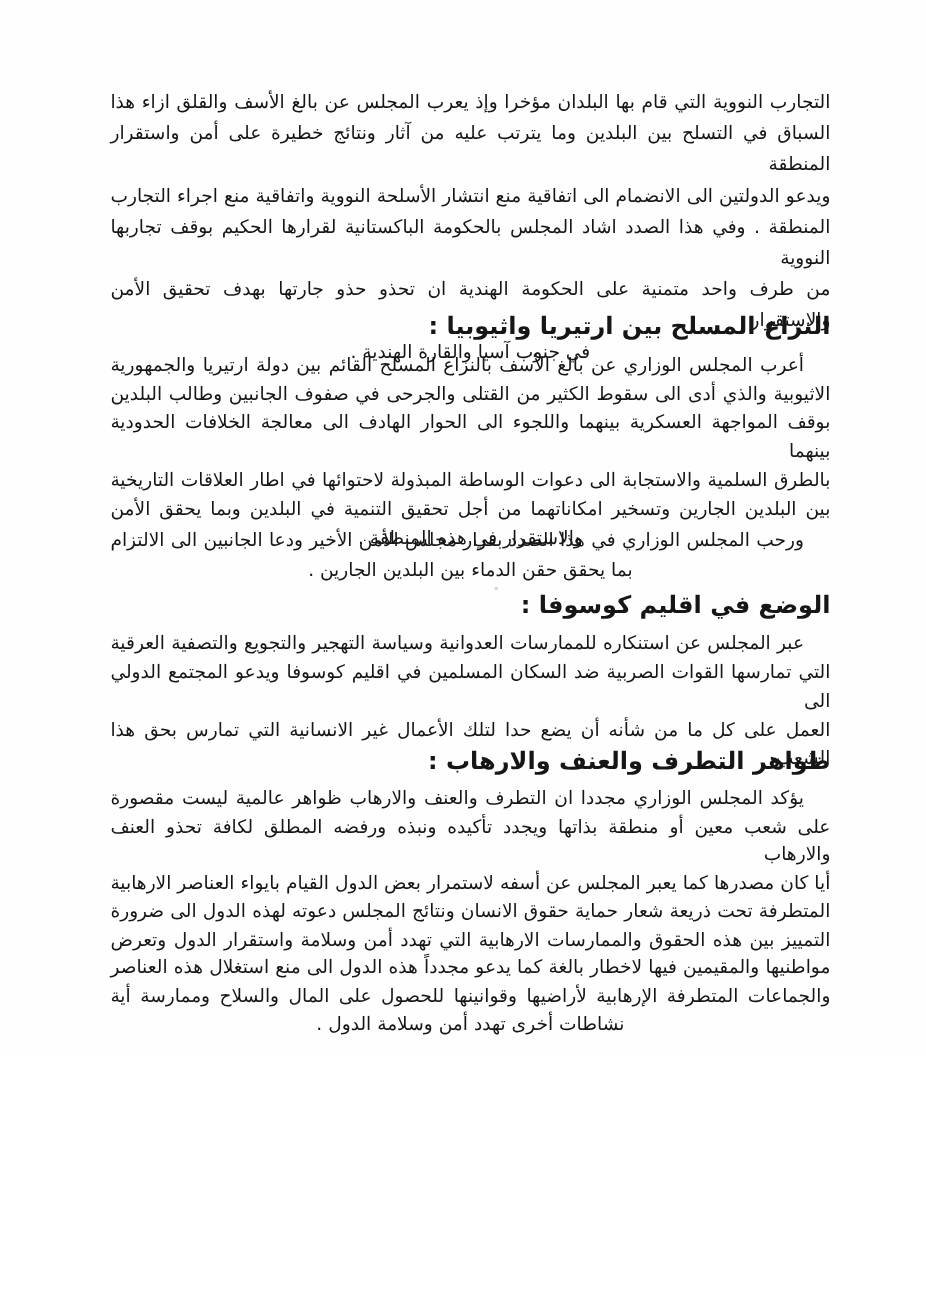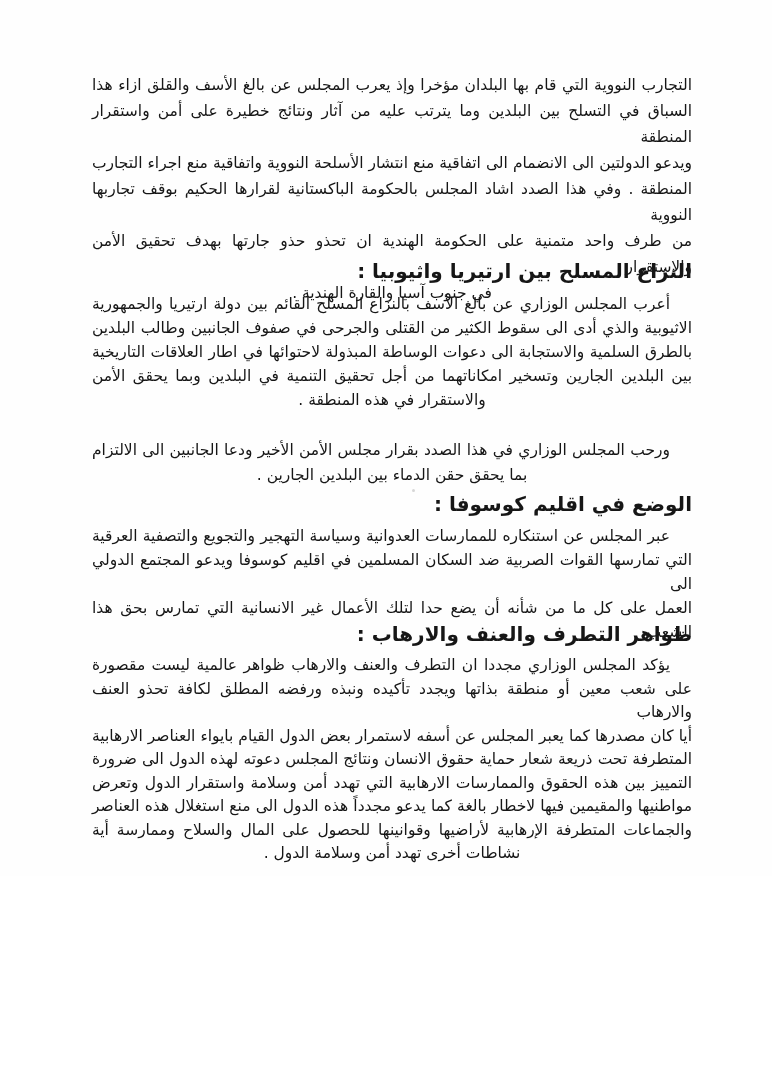--- a/index.html
+++ b/index.html
@@ -76,20 +76,21 @@
     <div class="line">المنطقة . وفي هذا الصدد اشاد المجلس بالحكومة الباكستانية لقرارها الحكيم بوقف تجاربها النووية</div>
     <div class="line">من طرف واحد متمنية على الحكومة الهندية ان تحذو حذو جارتها بهدف تحقيق الأمن والاستقرار</div>
     <div class="line last">في جنوب آسيا والقارة الهندية .</div>
   </div>
 
   <div class="block heading" style="top:259px">النزاع المسلح بين ارتيريا واثيوبيا :</div>
 
   <div class="block para p2" style="top:292px">
     <div class="line indent">أعرب المجلس الوزاري عن بالغ الأسف بالنزاع المسلح القائم بين دولة ارتيريا والجمهورية</div>
     <div class="line">الاثيوبية والذي أدى الى سقوط الكثير من القتلى والجرحى في صفوف الجانبين وطالب البلدين</div>
+    <div class="line">بوقف المواجهة العسكرية بينهما واللجوء الى الحوار الهادف الى معالجة الخلافات الحدودية بينهما</div>
     <div class="line">بالطرق السلمية والاستجابة الى دعوات الوساطة المبذولة لاحتوائها في اطار العلاقات التاريخية</div>
     <div class="line">بين البلدين الجارين وتسخير امكاناتهما من أجل تحقيق التنمية في البلدين وبما يحقق الأمن</div>
     <div class="line last">والاستقرار في هذه المنطقة .</div>
   </div>
 
   <div class="block para p3" style="top:438px">
     <div class="line indent">ورحب المجلس الوزاري في هذا الصدد بقرار مجلس الأمن الأخير ودعا الجانبين الى الالتزام</div>
     <div class="line last">بما يحقق حقن الدماء بين البلدين الجارين .</div>
   </div>
 

